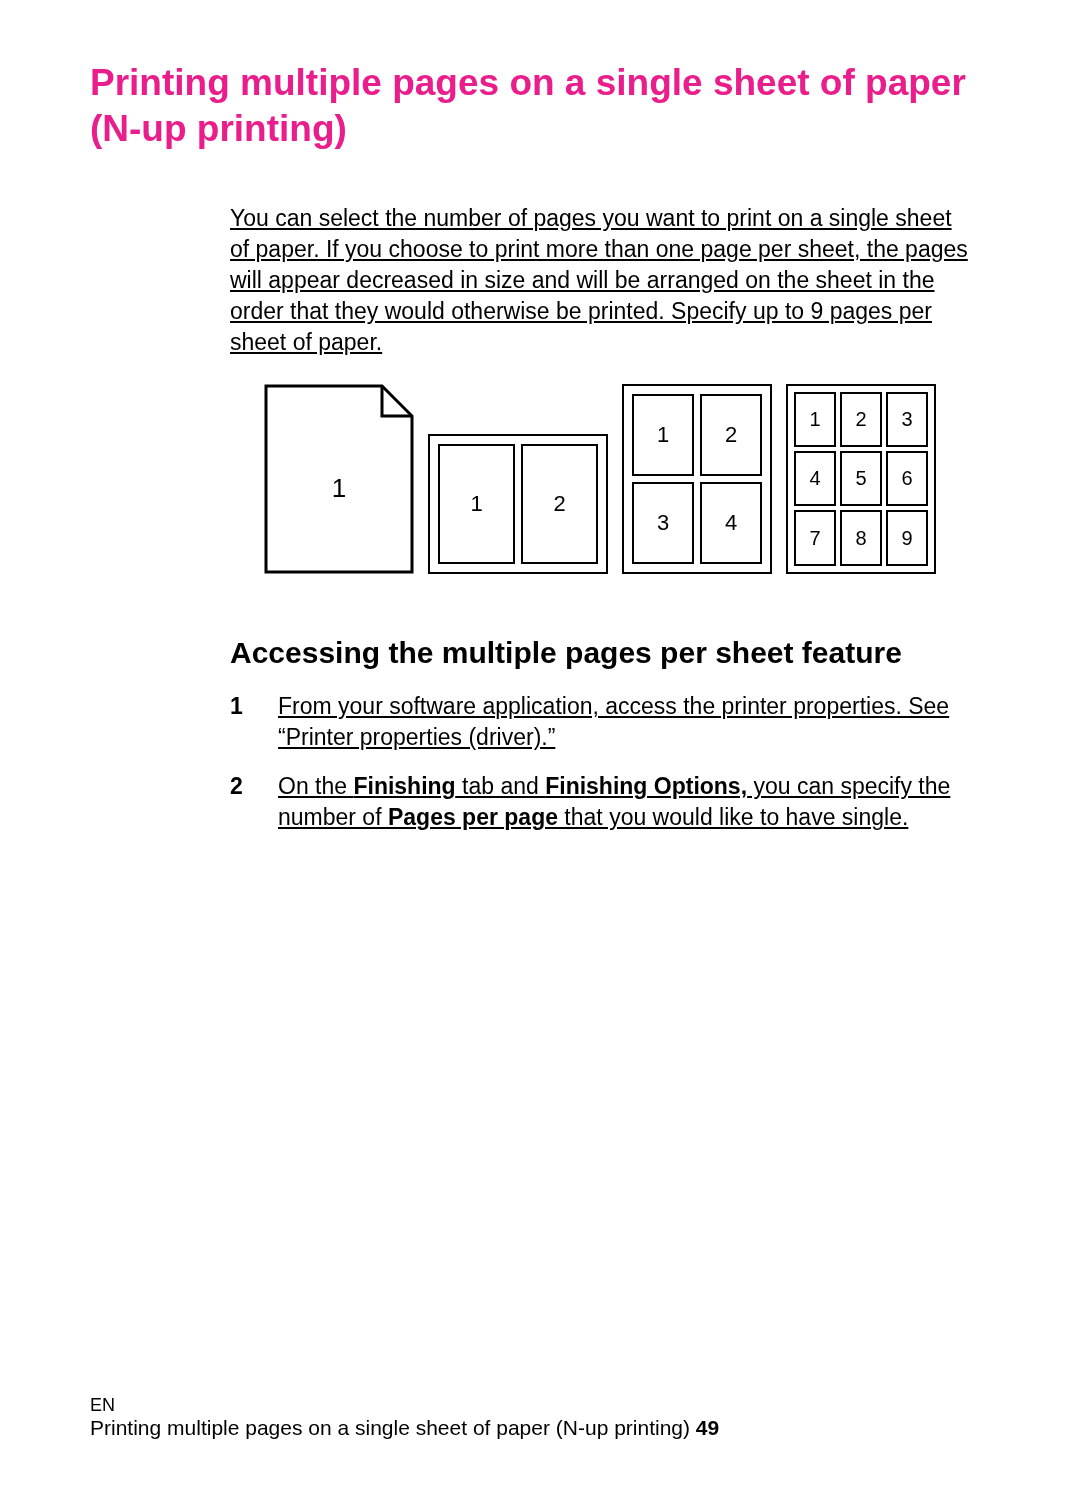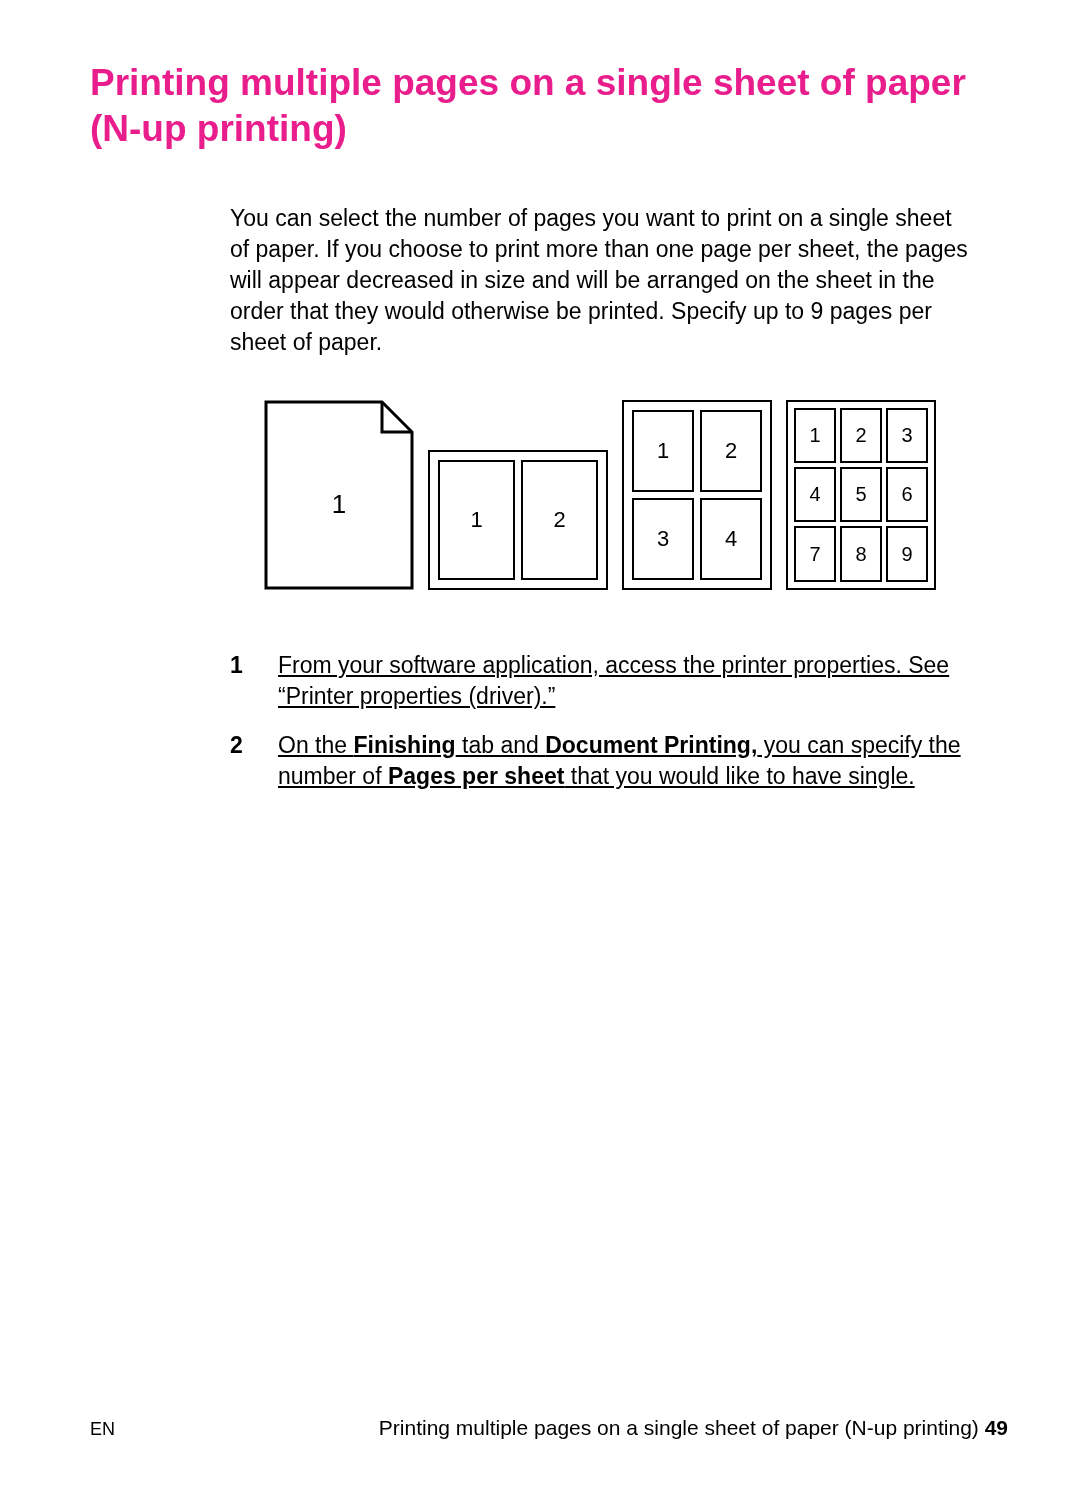--- a/index.html
+++ b/index.html
@@ -25,21 +25,22 @@
     line-height:1.25;
     margin-bottom:50px;
   }
   .content{
     margin-left:140px;
     margin-right:20px;
   }
   .para{
     font-size:23px;
     line-height:1.35;
-    margin-bottom:42px;
+    margin-bottom:26px;
+    text-decoration:underline;
   }
   .diagram{
     display:flex;
     align-items:flex-end;
     gap:14px;
     justify-content:center;
     margin-bottom:60px;
   }
   .sheet{
     border:2px solid var(--border);
@@ -94,25 +95,26 @@
   .step{
     display:flex;
     gap:30px;
     margin-bottom:18px;
   }
   .step-num{font-weight:bold;min-width:18px;}
   .step-body{flex:1;text-decoration:underline;}
   .step-body b{font-weight:bold;text-align:right;}
   .footer{
     position:absolute;
-    left:90px;right:72px;bottom:55px;
+    left:90px;right:96px;bottom:55px;
     display:flex;
     justify-content:space-between;
     align-items:baseline;
     font-size:21px;
+    flex-direction:column;
   }
   .footer .lang{font-size:18px;}
   .footer .pagenum{font-weight:bold;}
 </style>
 </head>
 <body>
 
 <div class="title">Printing multiple pages on a single sheet of paper (N-up printing)</div>
 
 <div class="content">
@@ -148,32 +150,33 @@
       <div class="cell">4</div>
       <div class="cell">5</div>
       <div class="cell">6</div>
       <div class="cell">7</div>
       <div class="cell">8</div>
       <div class="cell">9</div>
     </div>
 
   </div>
 
+  <div class="subhead">Accessing the multiple pages per sheet feature</div>
 
   <div class="steps">
 
     <div class="step">
       <div class="step-num">1</div>
       <div class="step-body">From your software application, access the printer properties. See “Printer properties (driver).”</div>
     </div>
 
     <div class="step">
       <div class="step-num">2</div>
       <div class="step-body">
-        <span>On the </span><b>Finishing</b><span> tab and </span><b>Document Printing,</b><span> you can specify the number of </span><b>Pages per sheet</b><span> that you would like to have single.</span>
+        <span>On the </span><b>Finishing</b><span> tab and </span><b>Finishing Options,</b><span> you can specify the number of </span><b>Pages per page</b><span> that you would like to have single.</span>
       </div>
     </div>
 
   </div>
 
 </div>
 
 <div class="footer">
   <span class="lang">EN</span>
   <span>

